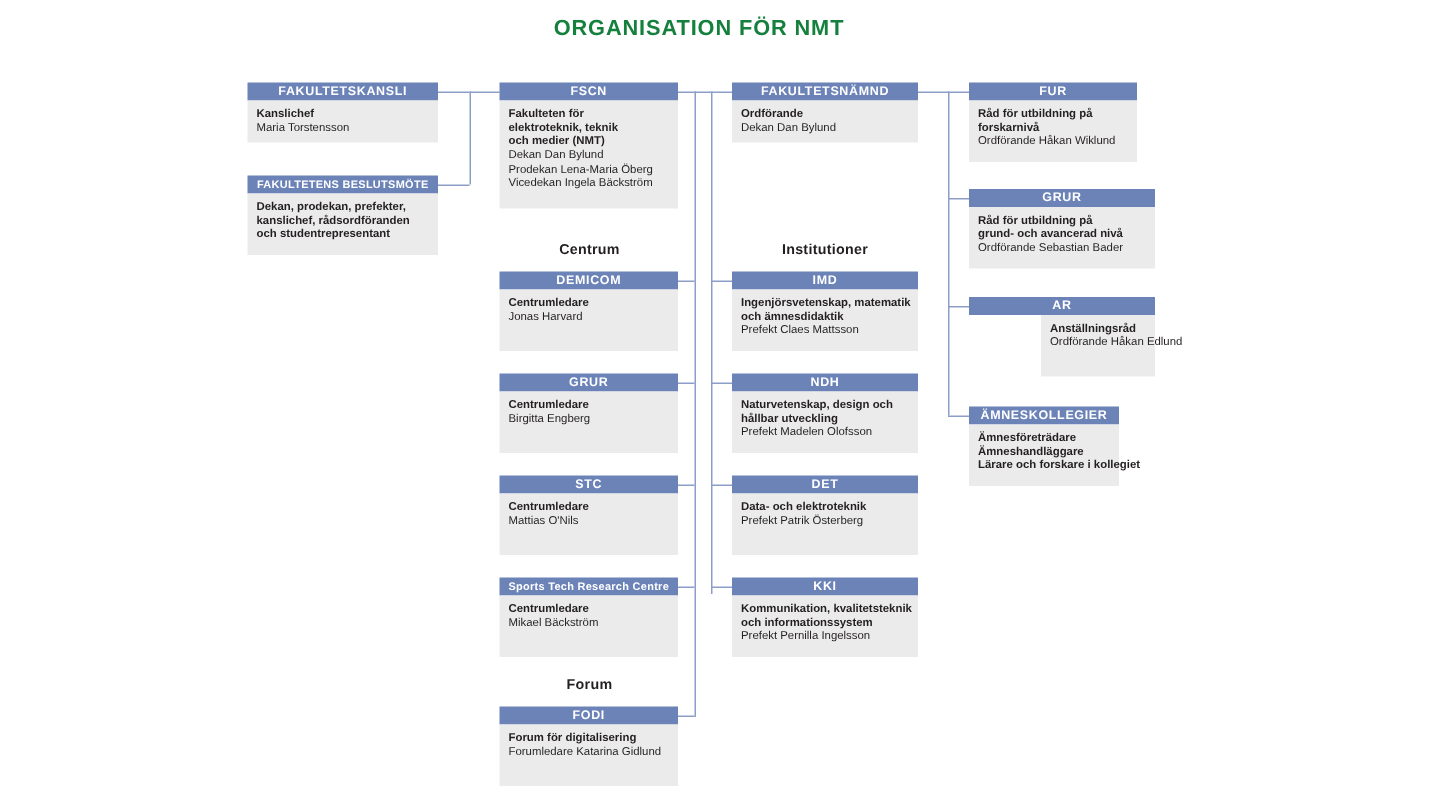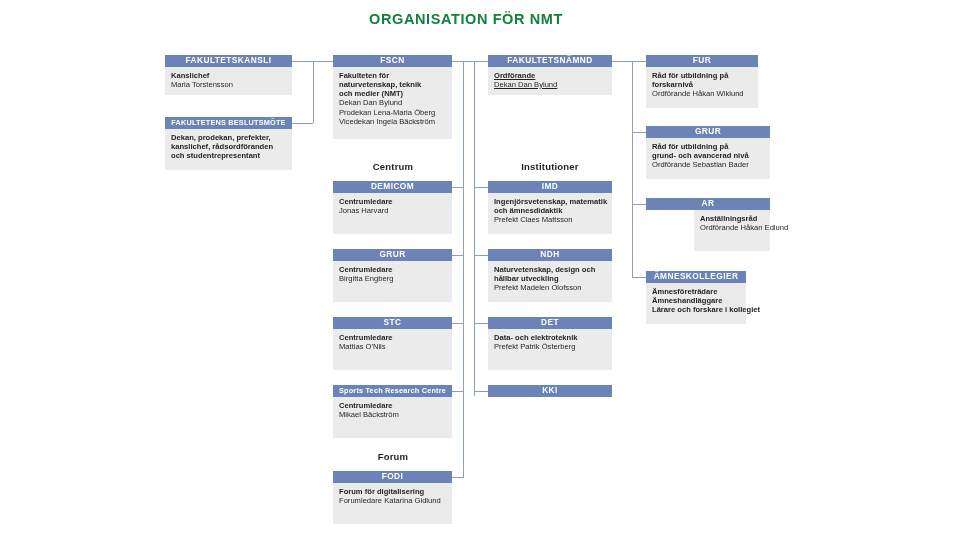--- a/index.html
+++ b/index.html
@@ -136,31 +136,31 @@
       <div class="ln b">Dekan, prodekan, prefekter,</div>
       <div class="ln b">kanslichef, rådsordföranden</div>
       <div class="ln b">och studentrepresentant</div>
     </div>
   </div>
 
   <div class="box" style="left:333px; top:55px; width:119px;">
     <div class="hdr">FSCN</div>
     <div class="bdy" style="height:72px;">
       <div class="ln b">Fakulteten för</div>
-      <div class="ln b">naturvetenskap, teknik</div>
+      <div class="ln b">elektroteknik, teknik</div>
       <div class="ln b">och medier (NMT)</div>
       <div class="ln">Dekan Dan Bylund</div>
       <div class="ln">Prodekan Lena-Maria Öberg</div>
       <div class="ln">Vicedekan Ingela Bäckström</div>
     </div>
   </div>
 
   <div class="box" style="left:488px; top:55px; width:124px;border-radius:12px;">
     <div class="hdr">FAKULTETSNÄMND</div>
-    <div class="bdy" style="height:28px;text-decoration:underline;">
+    <div class="bdy" style="height:28px;">
       <div class="ln b">Ordförande</div>
       <div class="ln">Dekan Dan Bylund</div>
     </div>
   </div>
 
   <div class="box" style="left:646px; top:55px; width:112px;">
     <div class="hdr">FUR</div>
     <div class="bdy" style="height:41px;">
       <div class="ln b">Råd för utbildning på</div>
       <div class="ln b">forskarnivå</div>
@@ -255,15 +255,20 @@
   <div class="box" style="left:488px; top:317px; width:124px;">
     <div class="hdr">DET</div>
     <div class="bdy" style="height:41px;">
       <div class="ln b">Data- och elektroteknik</div>
       <div class="ln">Prefekt Patrik Österberg</div>
     </div>
   </div>
 
   <div class="box" style="left:488px; top:385px; width:124px;">
     <div class="hdr">KKI</div>
+    <div class="bdy" style="height:41px;">
+      <div class="ln b">Kommunikation, kvalitetsteknik</div>
+      <div class="ln b">och informationssystem</div>
+      <div class="ln">Prefekt Pernilla Ingelsson</div>
+    </div>
   </div>
 
 </div>
 
 </body></html>

